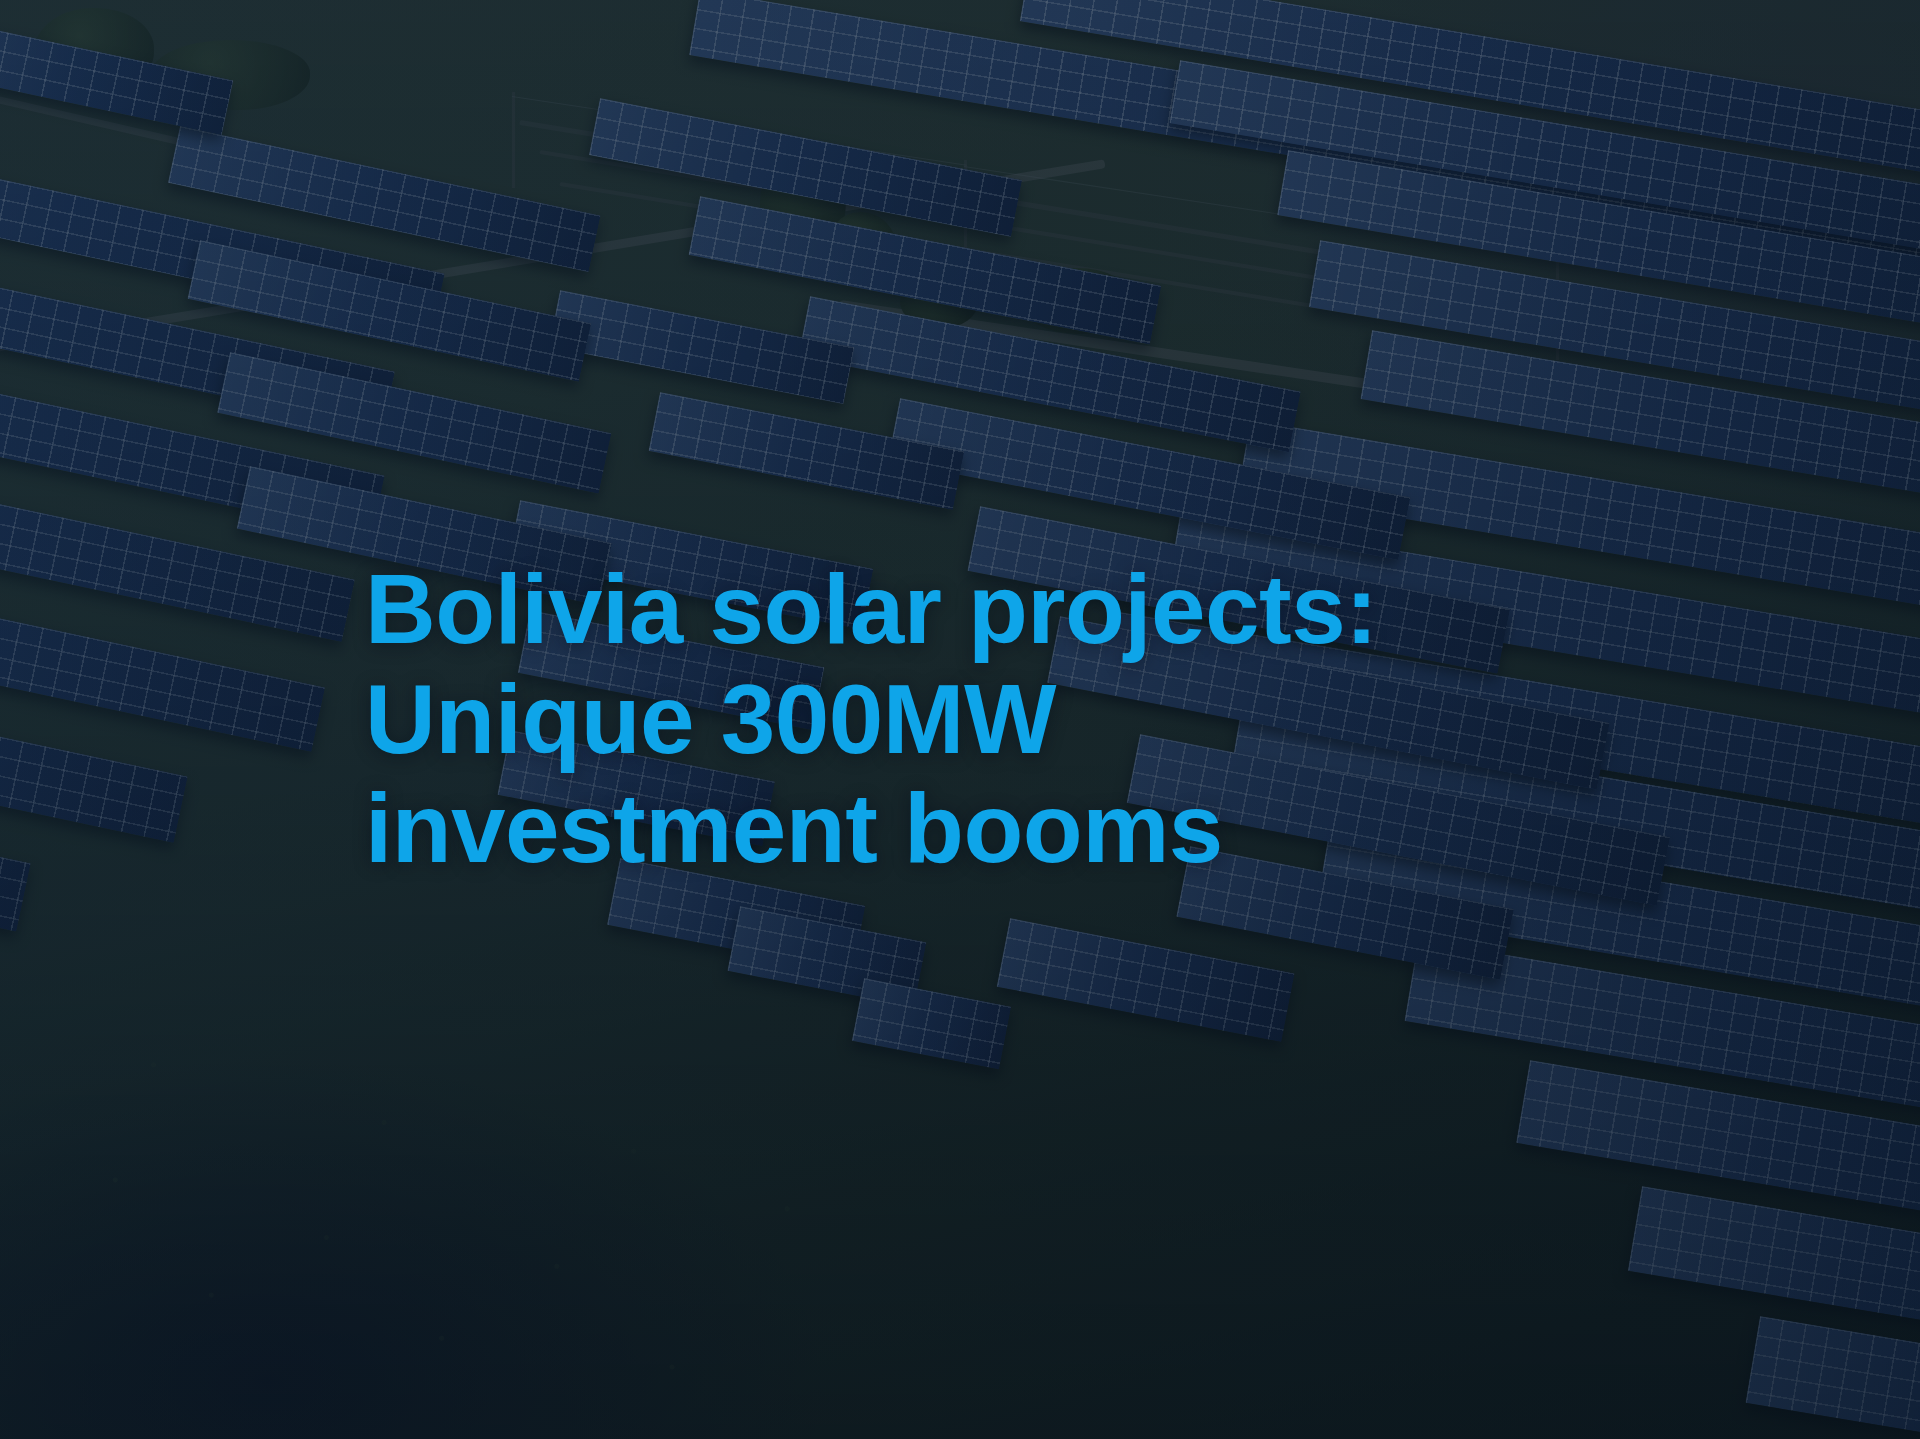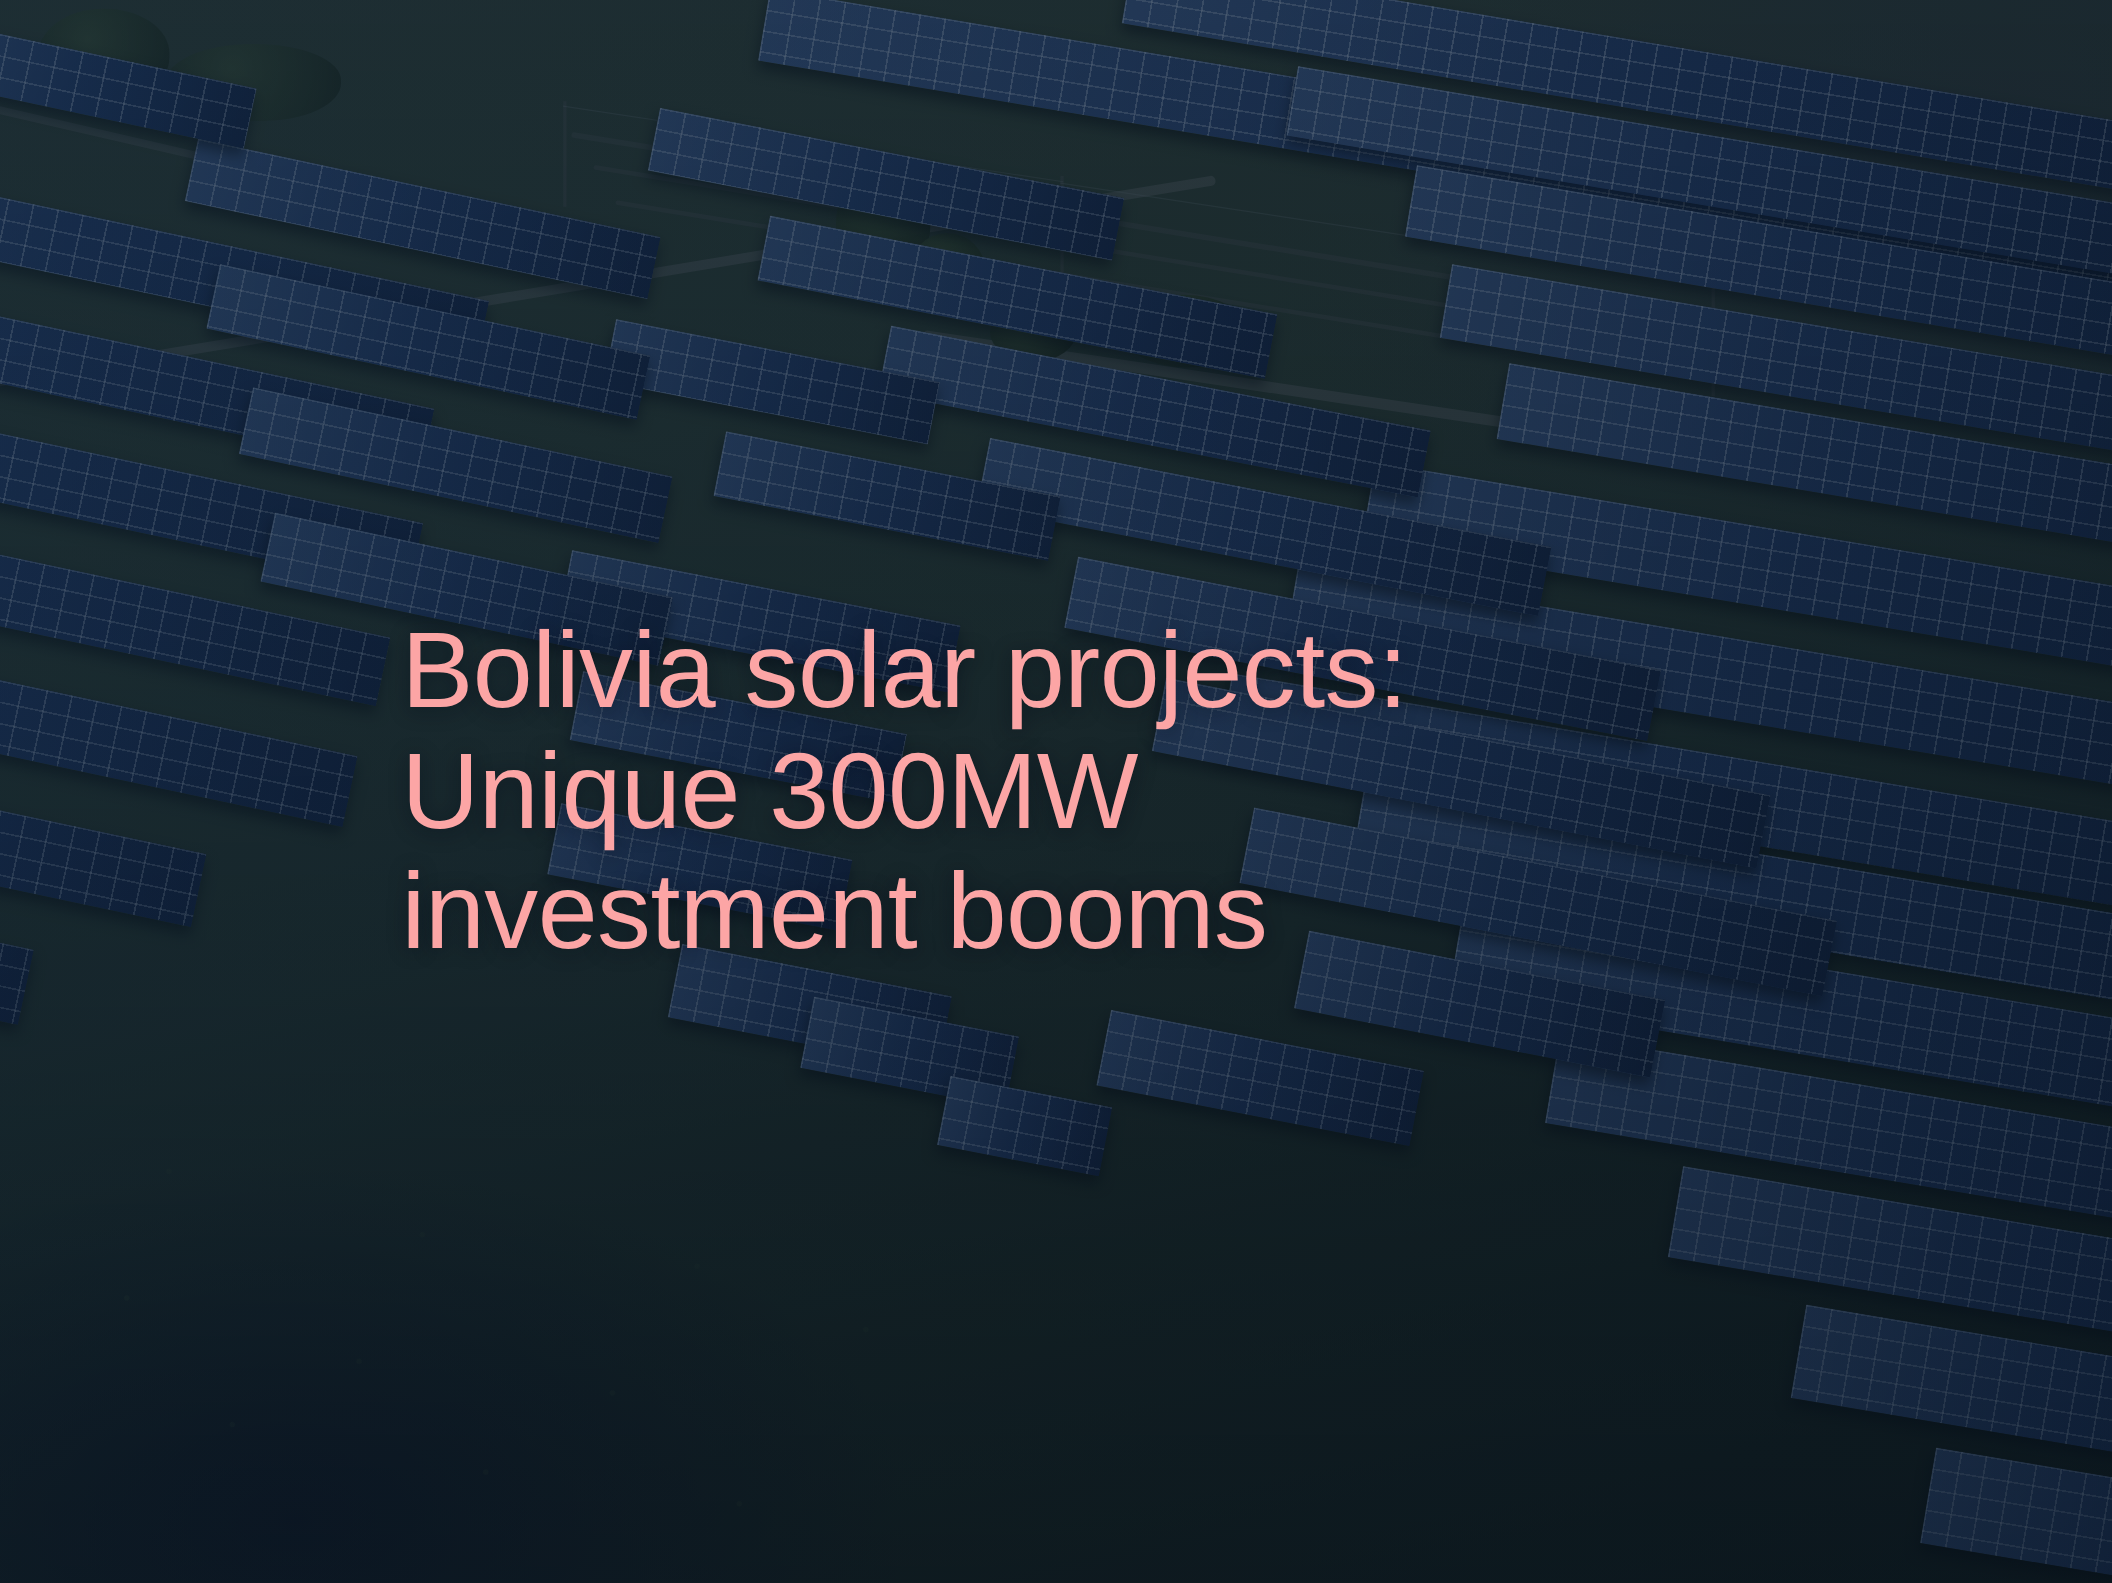--- a/index.html
+++ b/index.html
@@ -139,24 +139,24 @@
   .headline-wrap {
     position: absolute;
     left: 0; right: 0; top: 0; bottom: 0;
     display: flex;
     align-items: center;
     padding-left: 365px;
     padding-right: 120px;
     box-sizing: border-box;
   }
   .headline {
-    color: #fca5a5;
+    color: #0ea5e9;
     font-size: 98px;
     line-height: 1.12;
-    font-weight: 400;
+    font-weight: 700;
     letter-spacing: -0.5px;
     max-width: 1140px;
     text-shadow: 0 2px 18px rgba(4,12,22,.45);
     margin: 0;
   }
 </style>
 </head>
 <body>
 
 <div class="stage">

